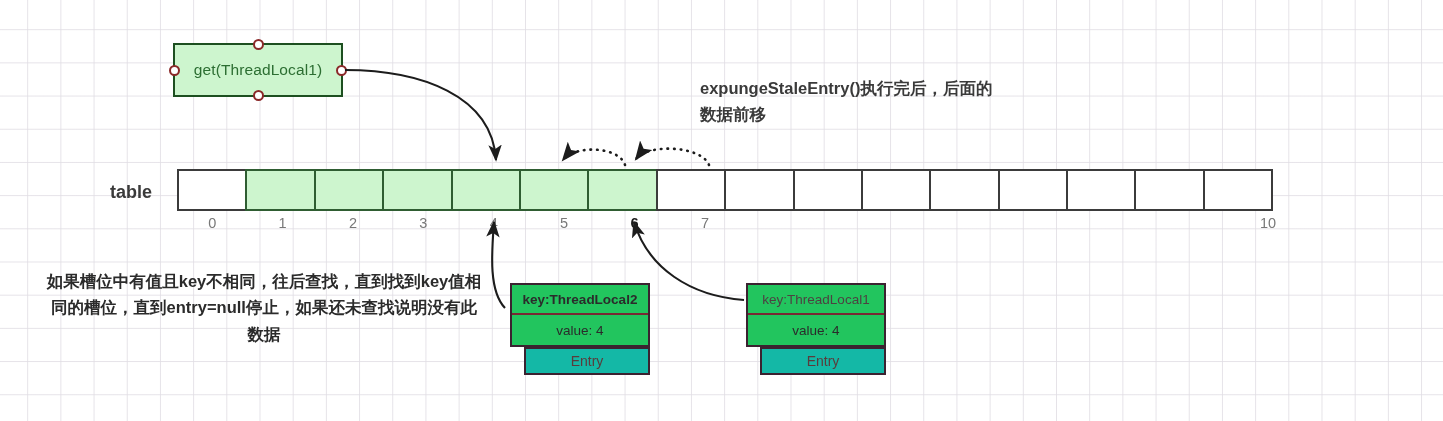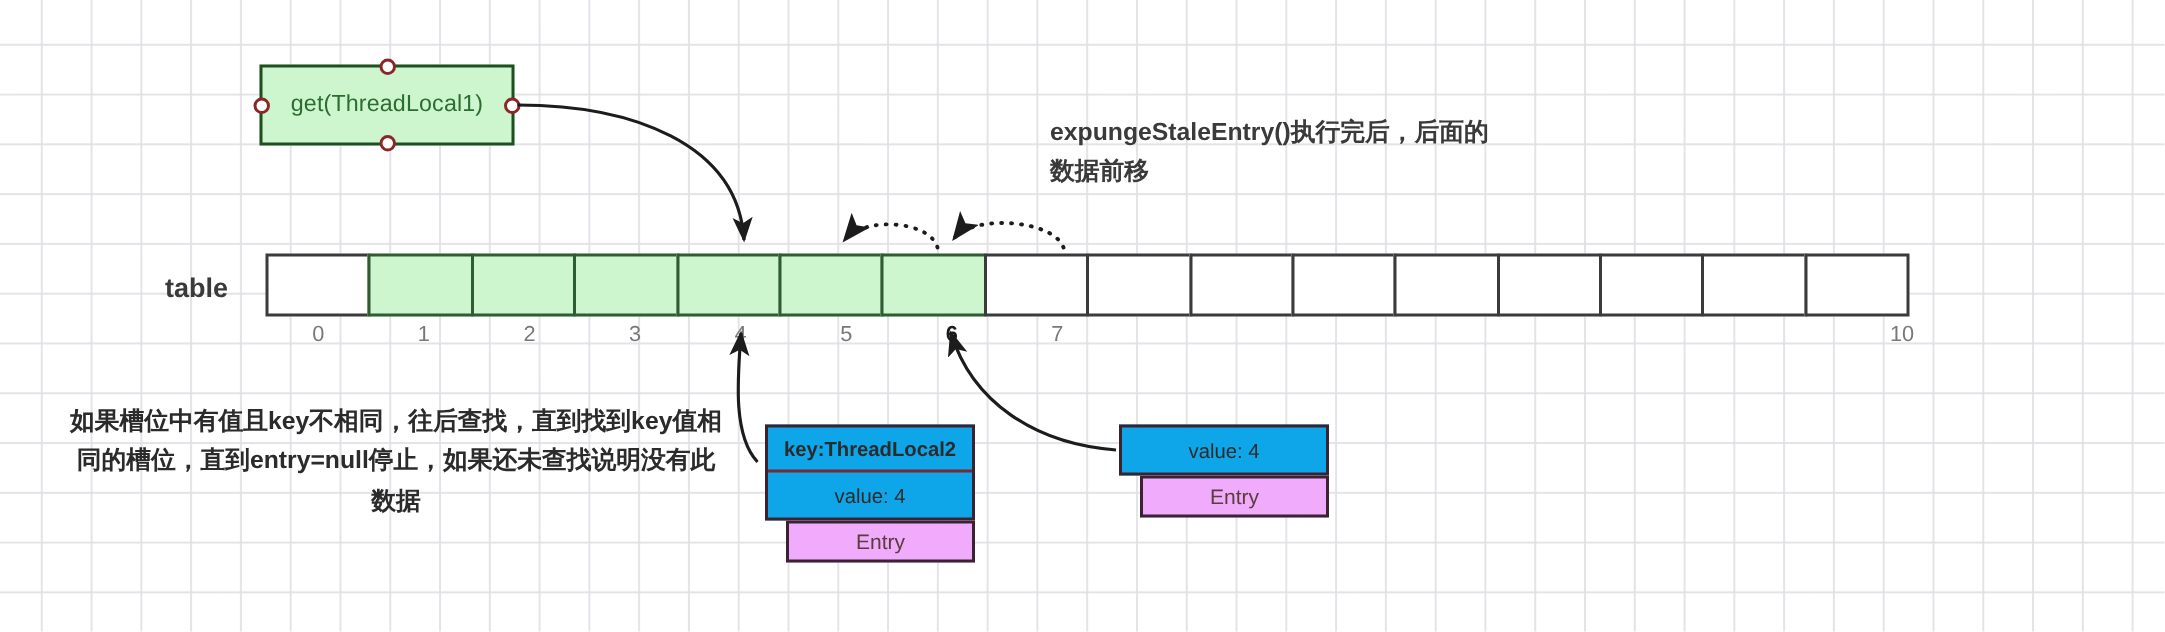--- a/index.html
+++ b/index.html
@@ -137,21 +137,21 @@
     font-weight: bold;
     color: #2b2b2b;
     line-height: 1.6;
   }
 
   
   .entry-group { position: absolute; }
   .entry-main {
     border: 2px solid #3b2230;
     box-sizing: border-box;
-    background: #0ea5e9;
+    background: #22c55e;
     width: 140px;
   }
   .entry-key, .entry-value {
     height: 30px;
     display: flex;
     align-items: center;
     justify-content: center;
     font-size: 13.5px;
     box-sizing: border-box;
   }
@@ -165,21 +165,21 @@
     color: #4d4242;
   }
   .entry-value {
     font-weight: normal;
     color: #2b2b2b;
   }
   .entry-footer {
     width: 126px;
     height: 28px;
     margin-left: 14px;
-    background: #f0abfc;
+    background: #14b8a6;
     border: 2px solid #3b2230;
     box-sizing: border-box;
     display: flex;
     align-items: center;
     justify-content: center;
     font-size: 14px;
     color: #5a3c3c;
   }
 </style>
 </head>
@@ -244,20 +244,21 @@
   <div class="entry-group" style="left:510px; top:283px;">
     <div class="entry-main">
       <div class="entry-key">key:ThreadLocal2</div>
       <div class="entry-value">value: 4</div>
     </div>
     <div class="entry-footer">Entry</div>
   </div>
 
   <div class="entry-group" style="left:746px; top:283px;">
     <div class="entry-main">
+      <div class="entry-key faded">key:ThreadLocal1</div>
       <div class="entry-value">value: 4</div>
     </div>
     <div class="entry-footer">Entry</div>
   </div>
 
   <svg id="overlay-svg" viewBox="0 0 1443 421">
     <defs>
       <marker id="arrow-solid" markerWidth="9" markerHeight="9" refX="7.2" refY="3.2" orient="auto" markerUnits="strokeWidth">
         <path d="M0,0 L8,3.2 L0,6.4 L1.9,3.2 z" fill="#1c1c1c"></path>
       </marker>

